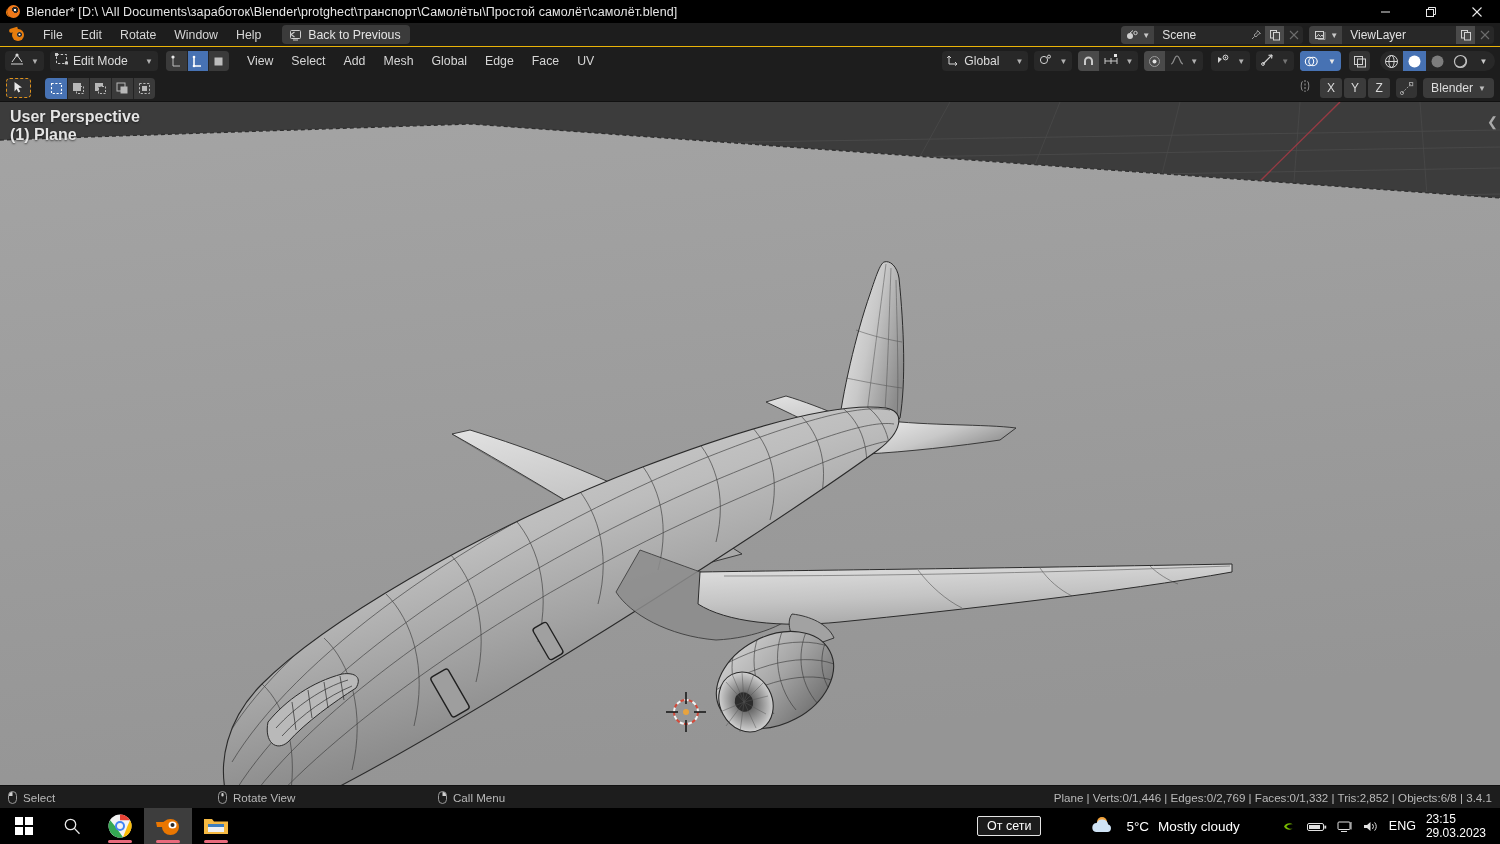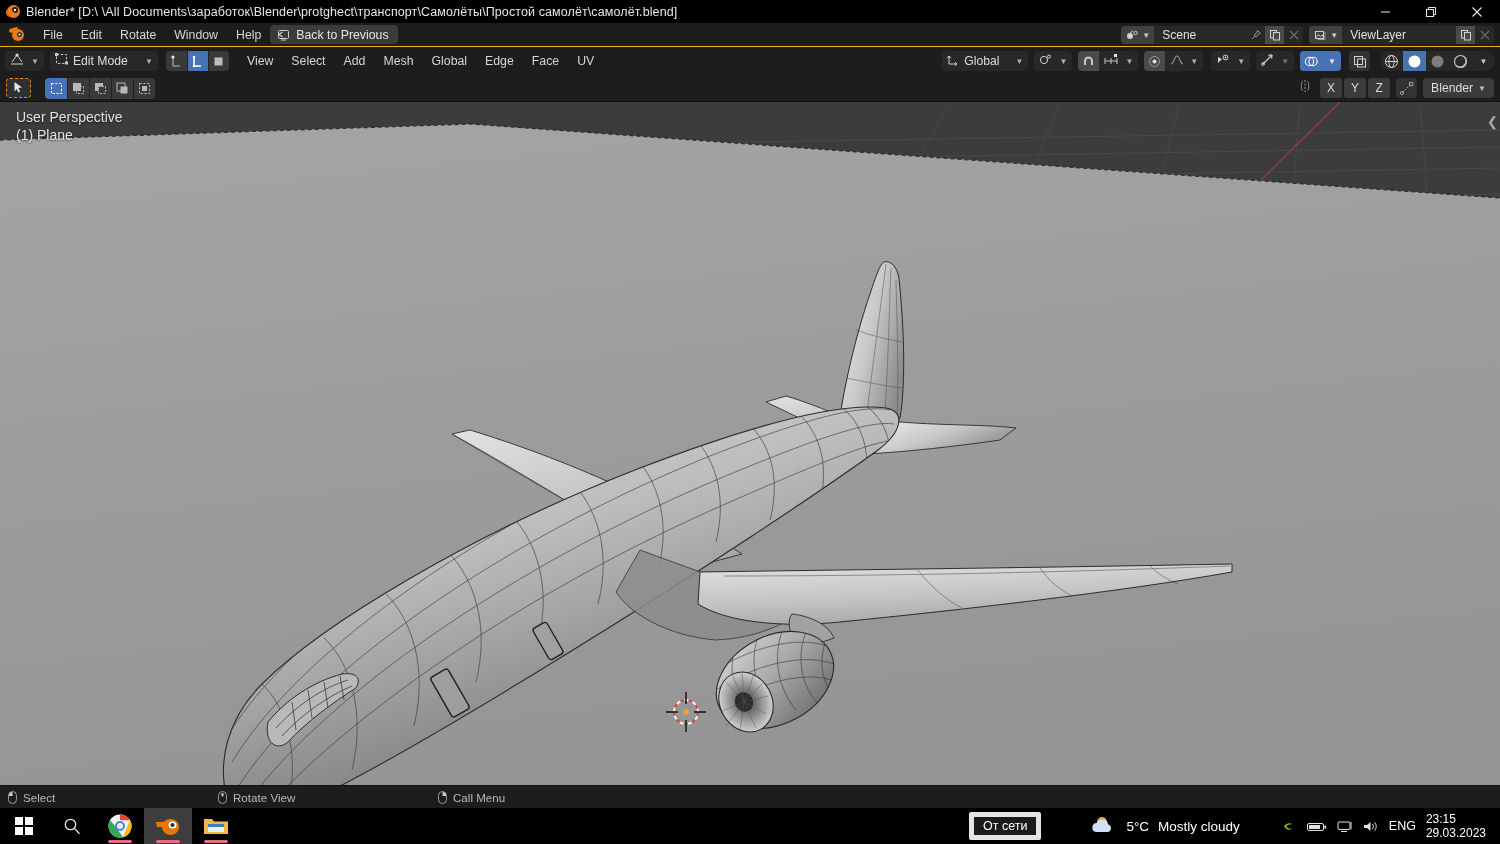--- a/index.html
+++ b/index.html
@@ -49,21 +49,21 @@
   }
   .bl-logo i {
     position:absolute; left:0px; top:1px; width:9px; height:4px; border-radius:4px 0 0 4px;
     background:#e87d0d; transform:rotate(-18deg);
   }
   .menu-item {
     color:#d6d6d6; font-size:12.3px; padding:3px 9px; border-radius:3px; white-space:nowrap;
   }
   .back-btn {
     display:flex; align-items:center; gap:6px;
-    background:#3b3b3b; border-radius:4px; padding:2px 9px 2px 6px; 
+    background:#3b3b3b; border-radius:4px; padding:2px 9px 2px 6px; margin-left:12px;
     color:#e4e4e4; font-size:12.3px; height:19px;
   }
   .back-btn .ic { width:14px; height:12px; display:block; }
 
   .topbar-right { position:absolute; right:6px; top:0; height:24px; display:flex; align-items:center; gap:6px;}
   .field-group { display:flex; align-items:center; height:18px; background:#282828; border-radius:4px; overflow:hidden;}
   .fg-icon { display:flex; align-items:center; gap:2px; background:#414141; height:18px; padding:0 4px 0 5px; }
   .fg-icon .chev { color:#c8c8c8; font-size:8px; }
   .fg-text { color:#e0e0e0; font-size:12px; padding:0 50px 0 8px; height:18px; line-height:18px; min-width:86px;}
   .fg-btn { width:19px; height:18px; display:flex; align-items:center; justify-content:center; color:#b5b5b5;}
@@ -116,22 +116,22 @@
     display:flex; align-items:center; gap:5px; background:#3b3b3b; border-radius:4px;
     height:20px; padding:0 8px; color:#dedede; font-size:12.2px;
   }
 
   
   .viewport {
     position:absolute; left:0; top:102px; width:1500px; height:683px;
     overflow:hidden; background:#393939;
   }
   .vp-text {
-    position:absolute; left:16px; top:6px; color:#e4e4e4; font-size:14px;
-    line-height:18px; text-shadow:0 1px 2px rgba(0,0,0,.6); pointer-events:none;
+    position:absolute; left:10px; top:6px; color:#e4e4e4; font-size:16px;
+    line-height:18px; text-shadow:0 1px 2px rgba(0,0,0,.6); pointer-events:none;font-weight:bold;
   }
   .vp-collapse {
     position:absolute; right:2px; top:12px; color:#cfcfcf; font-size:13px; opacity:.75;
   }
   .plane-svg { position:absolute; left:0; top:0; }
 
   
   .statusbar {
     position:absolute; left:0; top:785px; width:1500px; height:23px;
     background:#1d1d1d; display:flex; align-items:center; padding:0 8px;
@@ -144,21 +144,21 @@
   
   .taskbar {
     position:absolute; left:0; top:808px; width:1500px; height:36px;
     background:#000; display:flex; align-items:center;
   }
   .tb-btn { width:48px; height:36px; display:flex; align-items:center; justify-content:center; position:relative;}
   .tb-btn.active { background:#3d3d3d; }
   .tb-underline { position:absolute; bottom:1px; left:12px; width:24px; height:3px; background:#e86a7c; border-radius:2px;}
   .tray { margin-left:auto; display:flex; align-items:center; gap:10px; padding-right:8px; }
   .tooltip-netw {
-    border:5px solid #e5e5e5; background:#1b1b1b; color:#ffffff; font-size:12.5px;
+    border:1px solid #e5e5e5; background:#1b1b1b; color:#ffffff; font-size:12.5px;
     padding:2px 9px; border-radius:2px;
   }
   .weather { display:flex; align-items:center; gap:9px; color:#fff; font-size:13.5px; }
   .tray-ic { color:#e6e6e6; display:flex; align-items:center; }
   .lang { color:#fff; font-size:12.5px; }
   .clock { color:#fff; font-size:12px; line-height:14px; padding-right:6px;}
 </style>
 </head>
 <body>
 
@@ -735,20 +735,21 @@
     </div>
     <div class="sb-item">
       <span class="mouse-ic">
         <svg width="9" height="13" viewBox="0 0 9 13">
           <rect x="0.5" y="0.5" width="8" height="12" rx="4" fill="none" stroke="#9a9a9a" stroke-width="1"></rect>
           <path d="M8 5 V4.5 A3.5 3.5 0 0 0 4.5 1 V5 Z" fill="#cfcfcf"></path>
         </svg>
       </span>
       <span>Call Menu</span>
     </div>
+    <div class="sb-stats">Plane | Verts:0/1,446 | Edges:0/2,769 | Faces:0/1,332 | Tris:2,852 | Objects:6/8 | 3.4.1</div>
   </div>
 
   <div class="taskbar">
     <div class="tb-btn">
       <svg width="18" height="18" viewBox="0 0 18 18">
         <rect x="0" y="0" width="8" height="8" fill="#ffffff"></rect>
         <rect x="10" y="0" width="8" height="8" fill="#ffffff"></rect>
         <rect x="0" y="10" width="8" height="8" fill="#ffffff"></rect>
         <rect x="10" y="10" width="8" height="8" fill="#ffffff"></rect>
       </svg>

